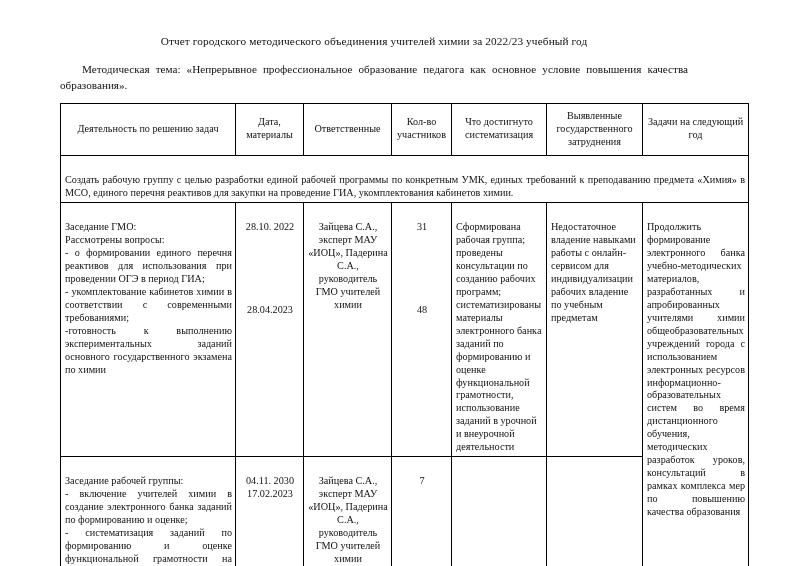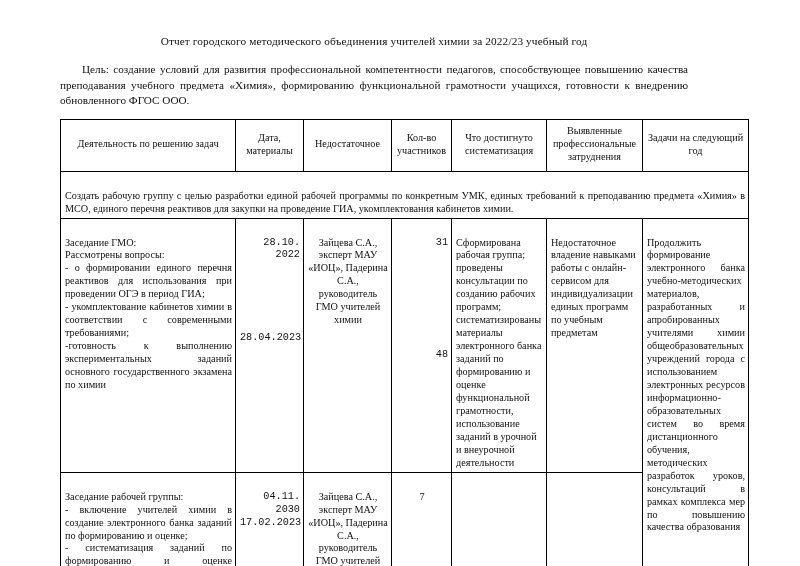--- a/index.html
+++ b/index.html
@@ -74,53 +74,53 @@
     text-justify: inter-word;
     padding: 2px 4px 3px 4px;
   }
   .cell-left { text-align: left; }
   .cell-center { text-align: center; }
   .cell-just {
     text-align: justify;
     text-justify: inter-word;
   }
   .nowrapline { white-space: pre-line; }
-  .date-stack span { display: block; text-align: right; font-family: Liberation Mono, monospace; }
+  .date-stack span { display: block; text-align: center; }
   .date-lower { margin-top: 70px; }
-  .count-lower { margin-top: 100px; }
+  .count-lower { margin-top: 70px; }
 </style>
 </head>
 <body>
 
 <div class="page">
 
   <div class="doc-title">Отчет городского методического объединения учителей химии за 2022/23 учебный год</div>
 
   <div class="intro">
-    <p>Цель: создание условий для развития профессиональной компетентности педагогов, способствующее повышению качества преподавания учебного предмета «Химия», формированию функциональной грамотности учащихся, готовности к внедрению обновленного ФГОС ООО.</p>
+    <p>Методическая тема: «Непрерывное профессиональное образование педагога как основное условие повышения качества образования».</p>
   </div>
 
   <table class="report">
     <colgroup>
       <col class="col-a">
         <col class="col-b">
         <col class="col-c">
         <col class="col-d">
       <col class="col-e">
         <col class="col-f">
         <col class="col-g">
     </colgroup>
     <thead>
       <tr>
         <th>Деятельность по решению задач</th>
         <th>Дата, материалы</th>
-        <th>Недостаточное</th>
+        <th>Ответственные</th>
         <th>Кол-во участников</th>
         <th>Что достигнуто систематизация</th>
-        <th>Выявленные профессиональные затруднения</th>
+        <th>Выявленные государственного затруднения</th>
         <th>Задачи на следующий год</th>
       </tr>
     </thead>
     <tbody>
       <tr>
         <td class="merged-cell" colspan="7">Создать рабочую группу с целью разработки единой рабочей программы по конкретным УМК, единых требований к преподаванию предмета «Химия» в МСО, единого перечня реактивов для закупки на проведение ГИА, укомплектования кабинетов химии.</td>
       </tr>
 
       <tr>
         <td class="cell-just nowrapline">Заседание ГМО:
@@ -131,21 +131,21 @@
         <td class="cell-left date-stack">
           <span>28.10. 2022</span>
           <span class="date-lower">28.04.2023</span>
         </td>
         <td class="cell-center">Зайцева С.А., эксперт МАУ «ИОЦ», Падерина С.А., руководитель ГМО учителей химии</td>
         <td class="cell-center date-stack">
           <span>31</span>
           <span class="count-lower">48</span>
         </td>
         <td class="cell-left">Сформирована рабочая группа; проведены консультации по созданию рабочих программ; систематизированы материалы электронного банка заданий по формированию и оценке функциональной грамотности, использование заданий в урочной и внеурочной деятельности</td>
-        <td class="cell-left">Недостаточное владение навыками работы с онлайн-сервисом для индивидуализации единых программ по учебным предметам</td>
+        <td class="cell-left">Недостаточное владение навыками работы с онлайн-сервисом для индивидуализации рабочих владение по учебным предметам</td>
         <td class="cell-just" rowspan="2">Продолжить формирование электронного банка учебно-методических материалов, разработанных и апробированных учителями химии общеобразовательных учреждений города с использованием электронных ресурсов информационно-образовательных систем во время дистанционного обучения, методических разработок уроков, консультаций в рамках комплекса мер по повышению качества образования</td>
       </tr>
 
       <tr>
         <td class="cell-just nowrapline">Заседание рабочей группы:
 - включение учителей химии в создание электронного банка заданий по формированию и оценке;
 - систематизация заданий по формированию и оценке функциональной грамотности на уроках химии</td>
         <td class="cell-left date-stack">
           <span>04.11. 2030</span>
           <span>17.02.2023</span>

